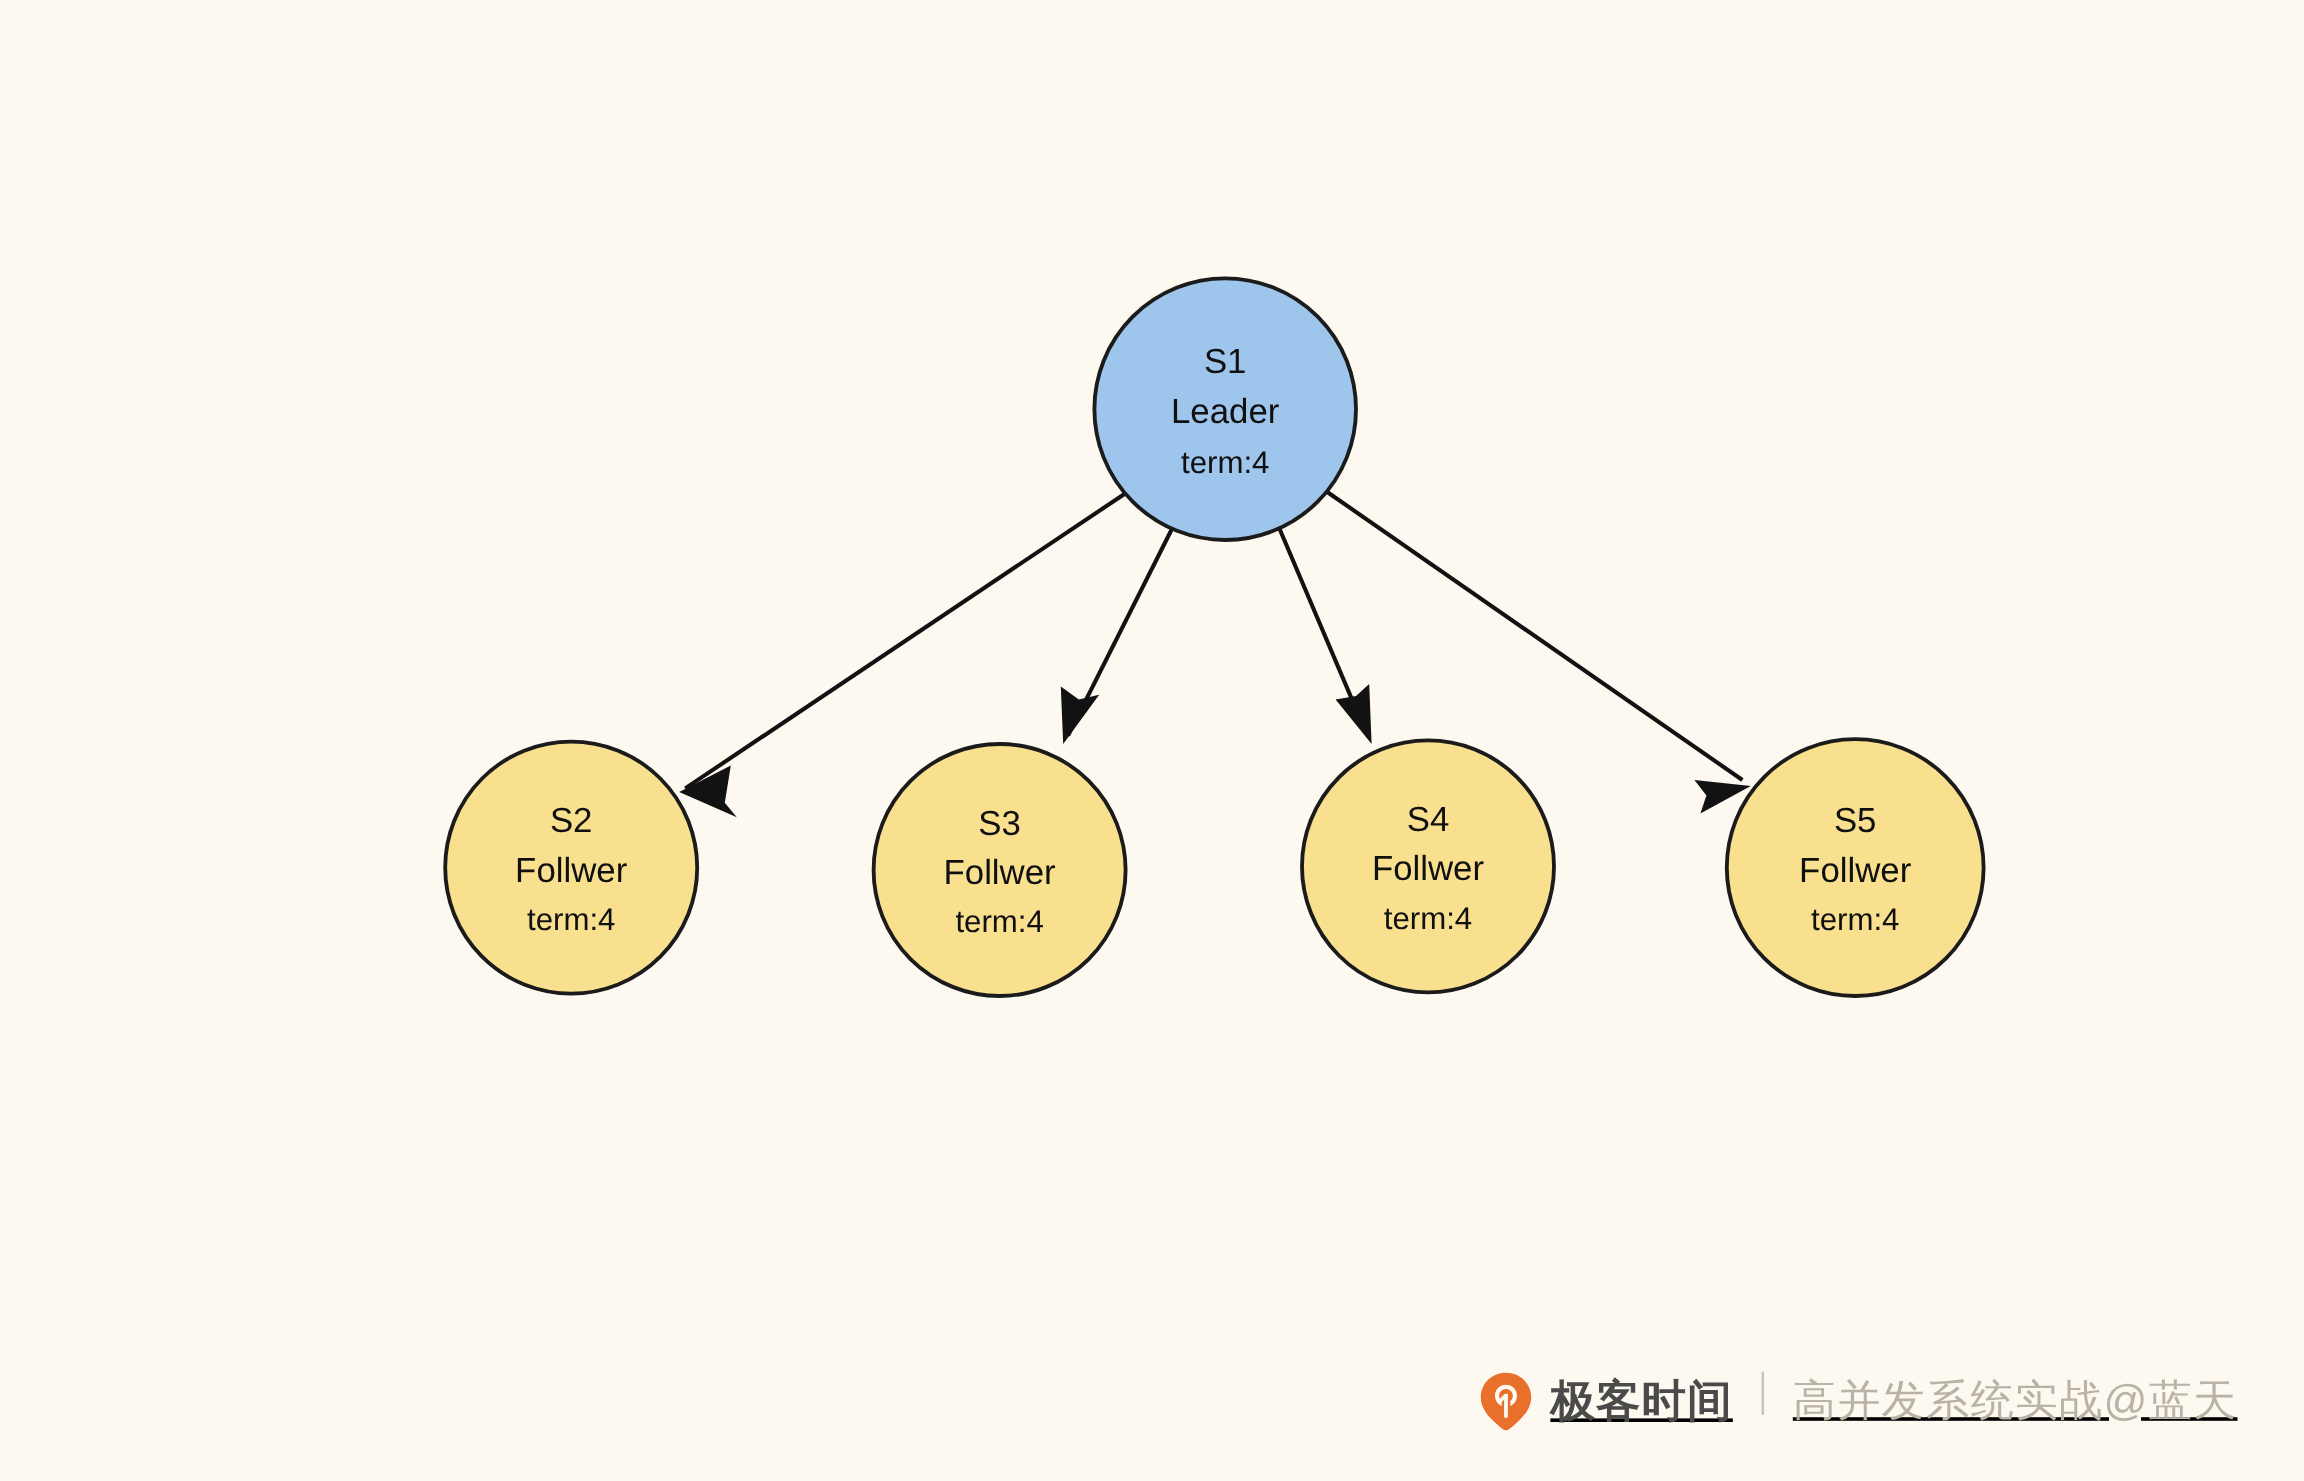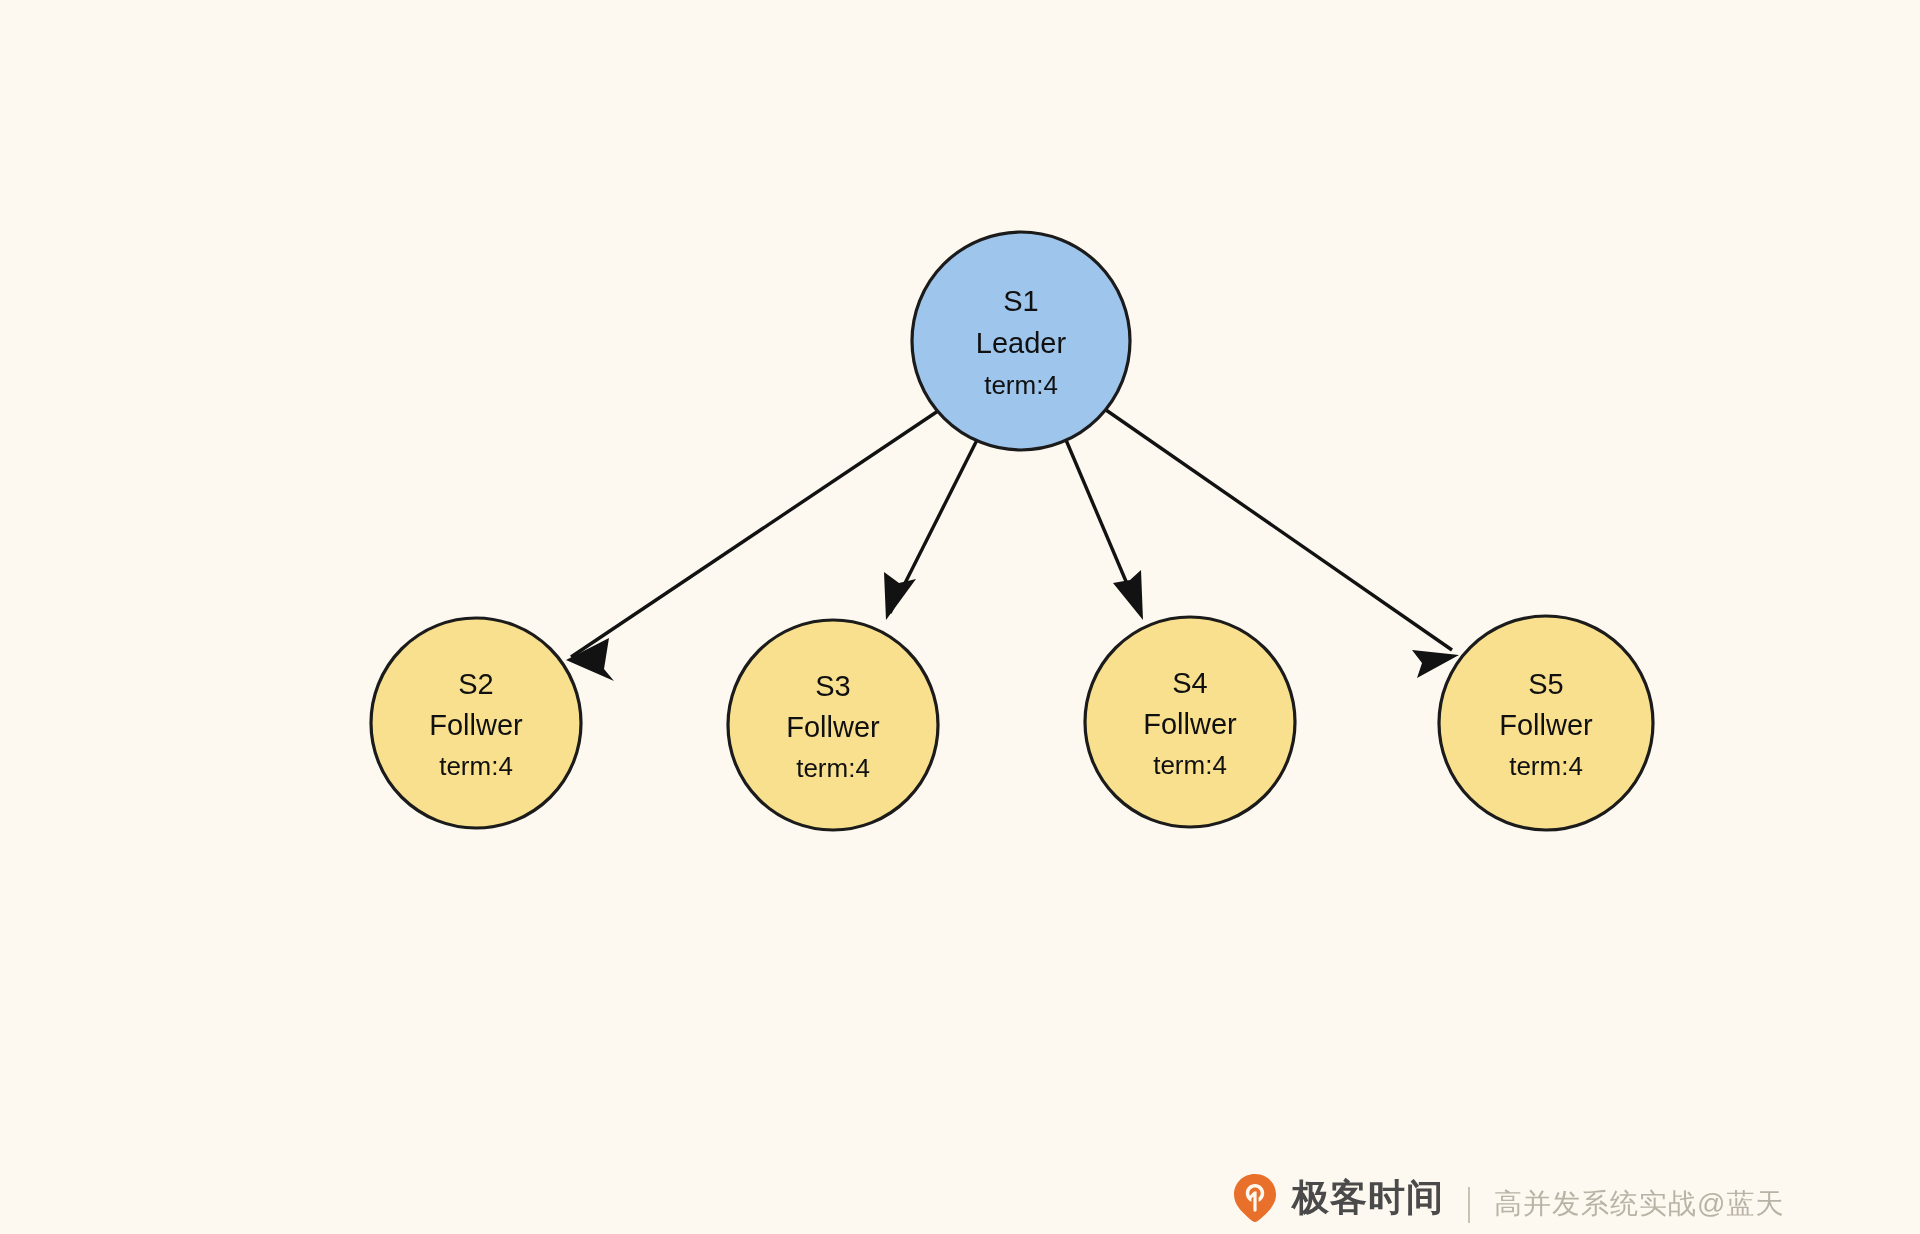--- a/index.html
+++ b/index.html
@@ -57,23 +57,24 @@
     fill: #121212;
     stroke: none;
   }
 
   
   #watermark {
     position: absolute;
     left: 1232px;
     top: 1143px;
     display: flex;
-    align-items: flex-end;
+    align-items: flex-start;
     gap: 14px;
     user-select: none;
+    text-decoration: underline;
   }
   #wm-logo-mark {
     width: 46px;
     height: 50px;
     flex: none;
     display: block;
   }
   #wm-brand {
     font-family: "Liberation Sans", "DejaVu Sans", sans-serif;
     font-size: 37px;
@@ -84,26 +85,25 @@
   }
   #wm-divider {
     width: 2px;
     height: 36px;
     background: #c9c3b6;
     margin: 0 10px;
     flex: none;
   }
   #wm-course {
     font-family: "Liberation Sans", "DejaVu Sans", sans-serif;
-    font-size: 28px;
+    font-size: 36px;
     font-weight: 500;
     color: #b9b3a6;
     letter-spacing: 1px;
     white-space: nowrap;
-    margin-top: 42px;
   }
 </style>
 </head>
 <body style="background: rgb(253, 249, 240);">
 
 <div id="canvas">
 
   <svg class="diagram-svg" viewBox="0 0 1920 1234">
 
     <g>

